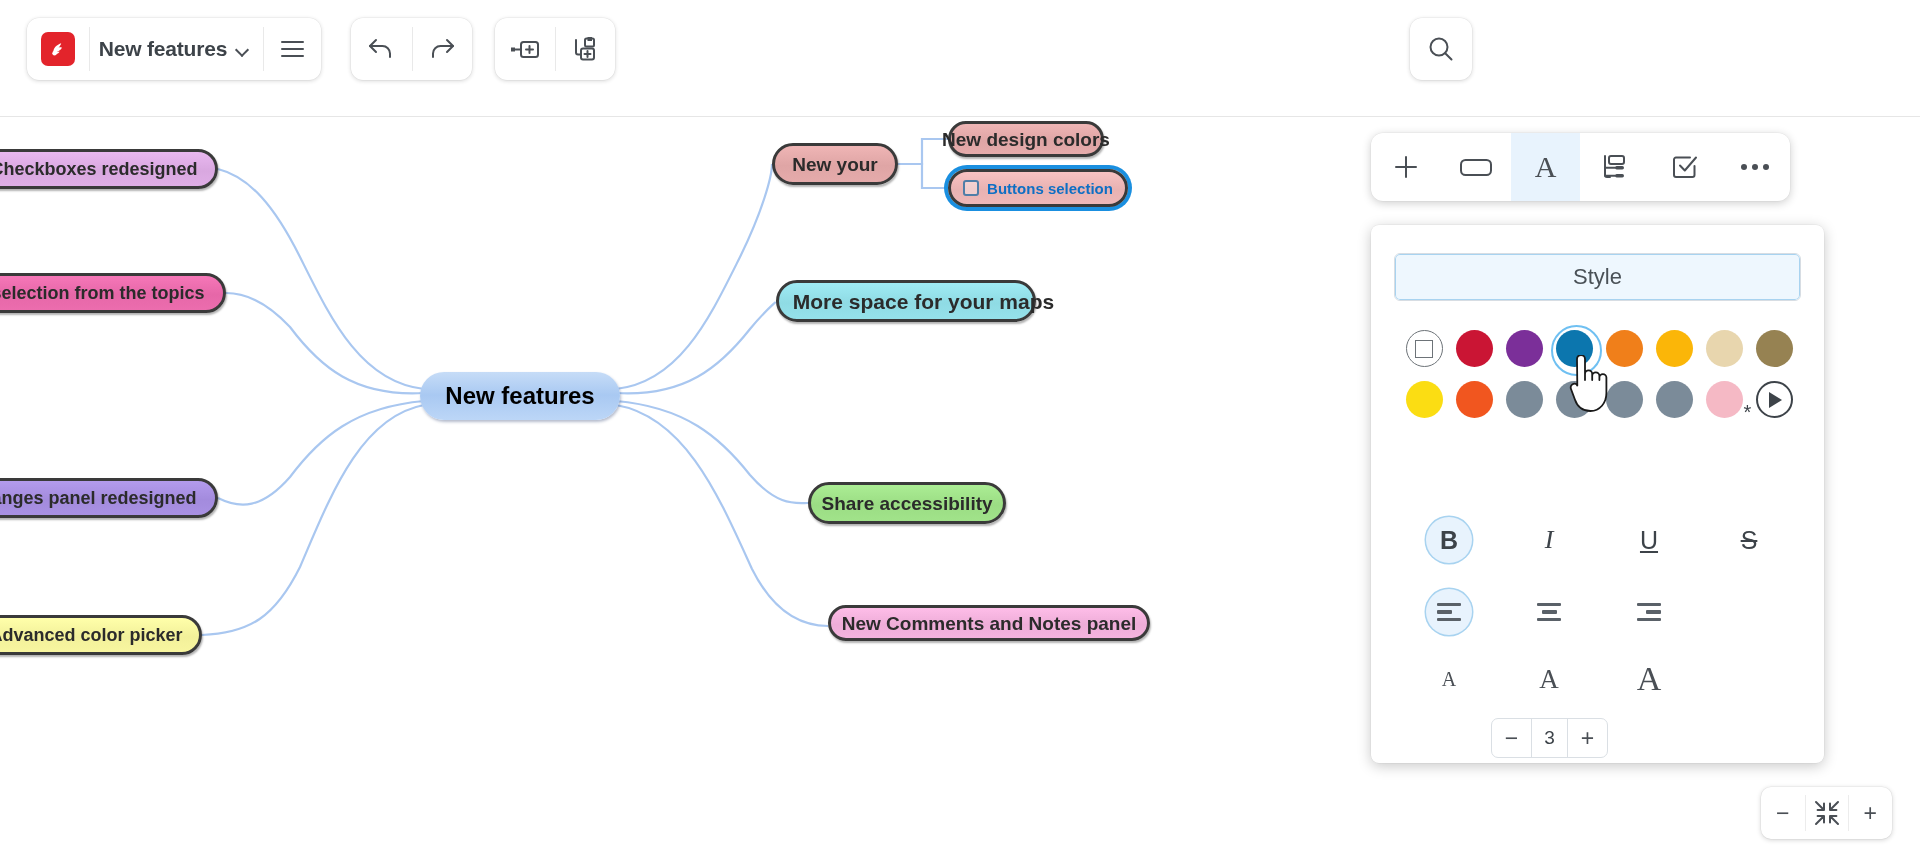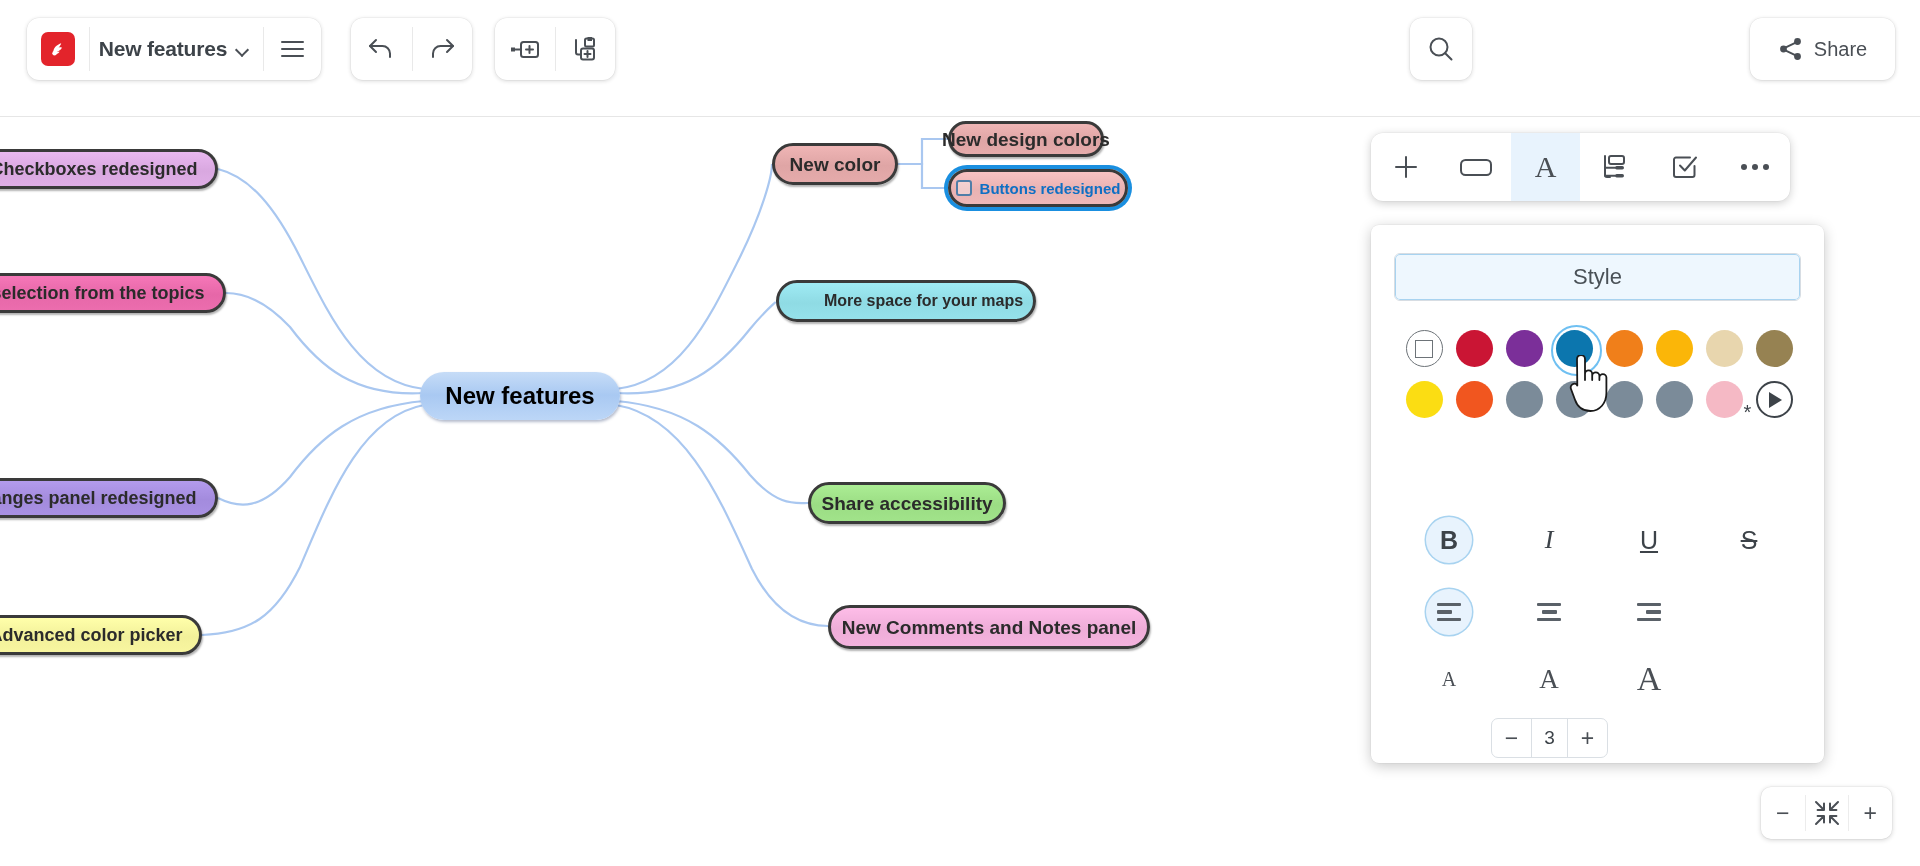--- a/index.html
+++ b/index.html
@@ -405,32 +405,20 @@
 
     <div class="tb-group" id="group-search">
       <div class="tb-cell">
         <svg width="30" height="30" viewBox="0 0 30 30">
           <circle cx="13" cy="13" r="8.5" class="icon-stroke"></circle>
           <line x1="19.2" y1="19.2" x2="25.5" y2="25.5" class="icon-stroke"></line>
         </svg>
       </div>
     </div>
 
-    <div class="tb-group" id="group-share">
-      <div class="tb-cell">
-        <svg width="26" height="26" viewBox="0 0 26 26">
-          <circle cx="19.5" cy="5.5" r="3.4" class="icon-fill"></circle>
-          <circle cx="19.5" cy="20.5" r="3.4" class="icon-fill"></circle>
-          <circle cx="5.5" cy="13" r="3.4" class="icon-fill"></circle>
-          <line x1="7.8" y1="11.3" x2="17.2" y2="6.9" class="icon-stroke"></line>
-          <line x1="7.8" y1="14.7" x2="17.2" y2="19.1" class="icon-stroke"></line>
-        </svg>
-        <span class="share-label">Share</span>
-      </div>
-    </div>
   </div>
 
   <div class="canvas" id="canvas">
 
     <svg id="wires" viewBox="0 0 1920 750" preserveAspectRatio="none">
       <g fill="none" stroke="#a9c7f0" stroke-width="2.2">
         <path d="M424 272 C 360 265, 330 200, 300 140 C 275 90, 250 60, 218 52"></path>
         <path d="M424 276 C 355 280, 320 250, 290 210 C 262 180, 240 176, 226 176"></path>
         <path d="M424 284 C 355 290, 320 320, 290 360 C 262 392, 240 392, 218 381"></path>
         <path d="M424 288 C 360 300, 330 380, 300 450 C 275 500, 250 516, 202 518"></path>
@@ -450,37 +438,37 @@
         <div class="node" style="left: -30px; top: 156px; width: 256px; height: 40px; justify-content: center; padding: 0px 16px; background: linear-gradient(rgb(246, 119, 184) 0%, rgb(230, 103, 168) 55%, rgb(236, 109, 174) 100%);">
           <span class="node-label" style="font-size: 18px; color: rgb(43, 43, 43);">selection from the topics</span>
         </div>
         <div class="node" style="left: -30px; top: 361px; width: 248px; height: 40px; justify-content: center; padding: 0px 16px; background: linear-gradient(rgb(179, 155, 237) 0%, rgb(163, 139, 221) 55%, rgb(169, 145, 227) 100%);">
           <span class="node-label" style="font-size: 18px; color: rgb(43, 43, 43);">anges panel redesigned</span>
         </div>
         <div class="node" style="left: -30px; top: 498px; width: 232px; height: 40px; justify-content: center; padding: 0px 16px; background: linear-gradient(rgb(255, 255, 170) 0%, rgb(242, 240, 154) 55%, rgb(248, 246, 160) 100%);">
           <span class="node-label" style="font-size: 18px; color: rgb(43, 43, 43);">Advanced color picker</span>
         </div>
         <div class="node" style="left: 772px; top: 26px; width: 126px; height: 42px; justify-content: center; padding: 0px 16px; background: linear-gradient(rgb(239, 181, 181) 0%, rgb(223, 165, 165) 55%, rgb(229, 171, 171) 100%);">
-          <span class="node-label" style="font-size: 19px; color: rgb(43, 43, 43);">New color</span>
+          <span class="node-label" style="font-size: 19px; color: rgb(43, 43, 43);">New your</span>
         </div>
         <div class="node" style="left: 776px; top: 163px; width: 260px; height: 42px; justify-content: center; padding: 0px 16px; background: linear-gradient(rgb(159, 235, 244) 0%, rgb(143, 219, 228) 55%, rgb(149, 225, 234) 100%);">
-          <span class="node-label" style="font-size: 16px; color: rgb(43, 43, 43); margin-left: 35px;">More space for your maps</span>
+          <span class="node-label" style="font-size: 21px; color: rgb(43, 43, 43); margin-left: 35px;">More space for your maps</span>
         </div>
         <div class="node" style="left: 808px; top: 365px; width: 198px; height: 42px; justify-content: center; padding: 0px 16px; background: linear-gradient(rgb(171, 237, 148) 0%, rgb(155, 221, 132) 55%, rgb(161, 227, 138) 100%);">
           <span class="node-label" style="font-size: 19px; color: rgb(43, 43, 43);">Share accessibility</span>
         </div>
-        <div class="node" style="left: 828px; top: 488px; width: 322px; height: 44px; justify-content: center; padding: 0px 16px; background: linear-gradient(rgb(254, 189, 232) 0%, rgb(238, 173, 216) 55%, rgb(244, 179, 222) 100%);">
+        <div class="node" style="left: 828px; top: 488px; width: 322px; height: 36px; justify-content: center; padding: 0px 16px; background: linear-gradient(rgb(254, 189, 232) 0%, rgb(238, 173, 216) 55%, rgb(244, 179, 222) 100%);">
           <span class="node-label" style="font-size: 19px; color: rgb(43, 43, 43);">New Comments and Notes panel</span>
         </div>
         <div class="node" style="left: 948px; top: 4px; width: 156px; height: 36px; justify-content: center; padding: 0px 16px; background: linear-gradient(rgb(239, 181, 181) 0%, rgb(223, 165, 165) 55%, rgb(229, 171, 171) 100%);">
           <span class="node-label" style="font-size: 19px; color: rgb(43, 43, 43);">New design colors</span>
         </div>
         <div class="node selected" style="left: 948px; top: 52px; width: 180px; height: 38px; justify-content: center; padding: 0px 16px; background: linear-gradient(rgb(248, 194, 194) 0%, rgb(232, 178, 178) 55%, rgb(238, 184, 184) 100%);">
           <span class="node-checkbox"></span>
-          <span class="node-label" style="font-size: 15px; color: rgb(14, 111, 196);">Buttons redesigned</span>
+          <span class="node-label" style="font-size: 15px; color: rgb(14, 111, 196);">Buttons selection</span>
         </div>
         <div class="node central" style="left: 420px; top: 255px; width: 200px; height: 48px; justify-content: center; padding: 0px 16px;">
           <span class="node-label" style="font-size: 24px; color: rgb(0, 0, 0);">New features</span>
         </div>
       </div>
 
     <div id="zoom-controls">
       <div class="zc">
         <span>−</span>
       </div>

